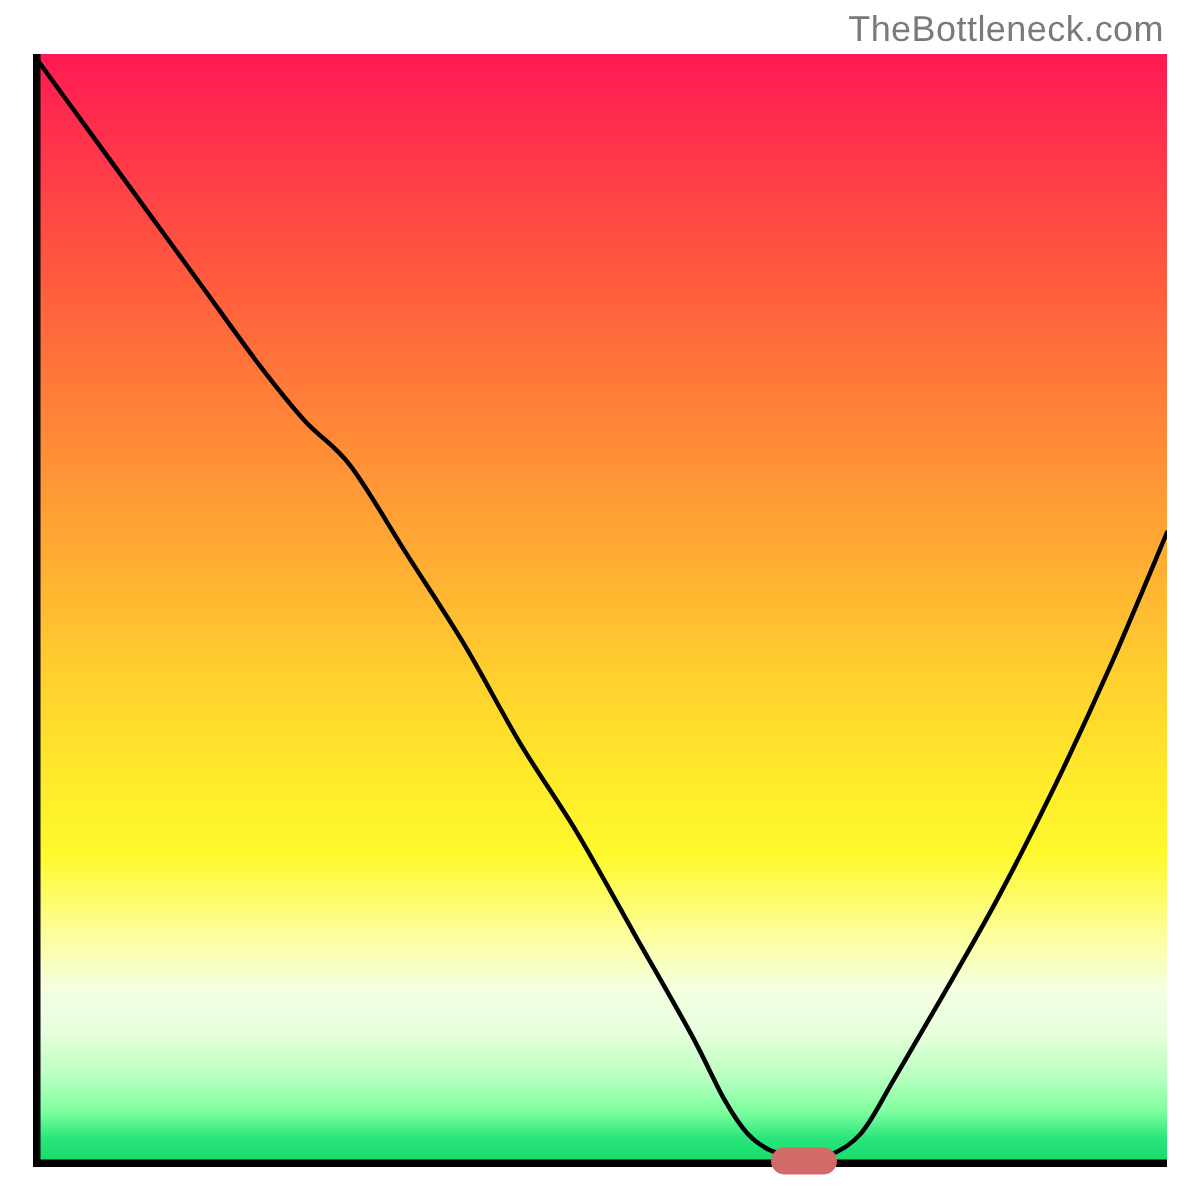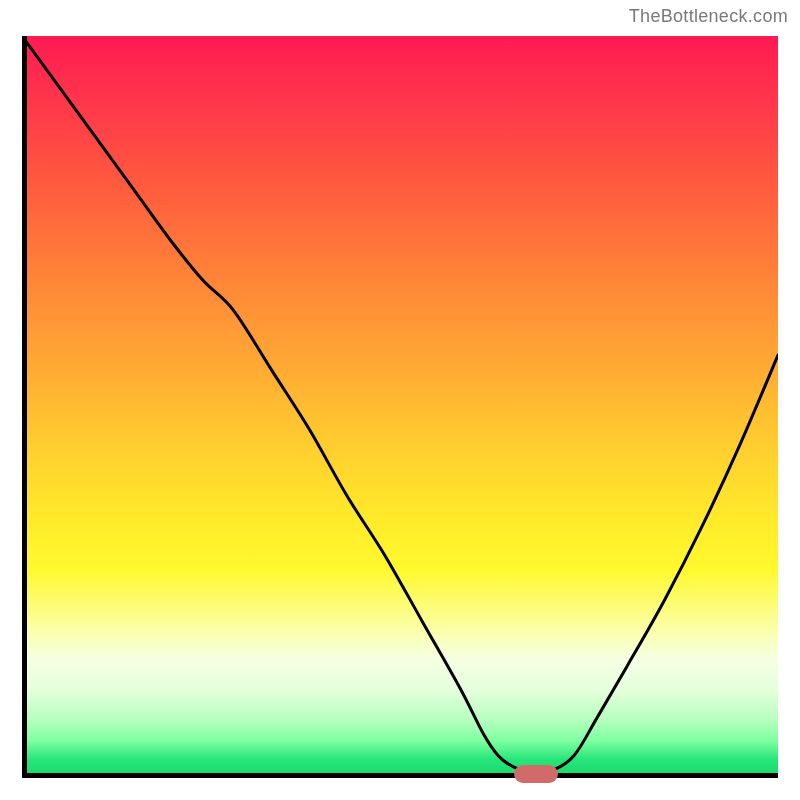--- a/index.html
+++ b/index.html
@@ -11,23 +11,23 @@
     overflow: hidden;
   }
   .chart-container {
     position: relative;
     width: 800px;
     height: 800px;
   }
   .watermark {
     position: absolute;
     top: 6px;
-    right: 12px;
+    right: 24px;
     font-family: Arial, Helvetica, sans-serif;
-    font-size: 18px;
+    font-size: 24px;
     font-weight: 500;
     color: #7a7a7a;
     letter-spacing: 0.3px;
     z-index: 10;
   }
   .plot-area {
     position: absolute;
     left: 22px;
     top: 36px;
     width: 756px;

